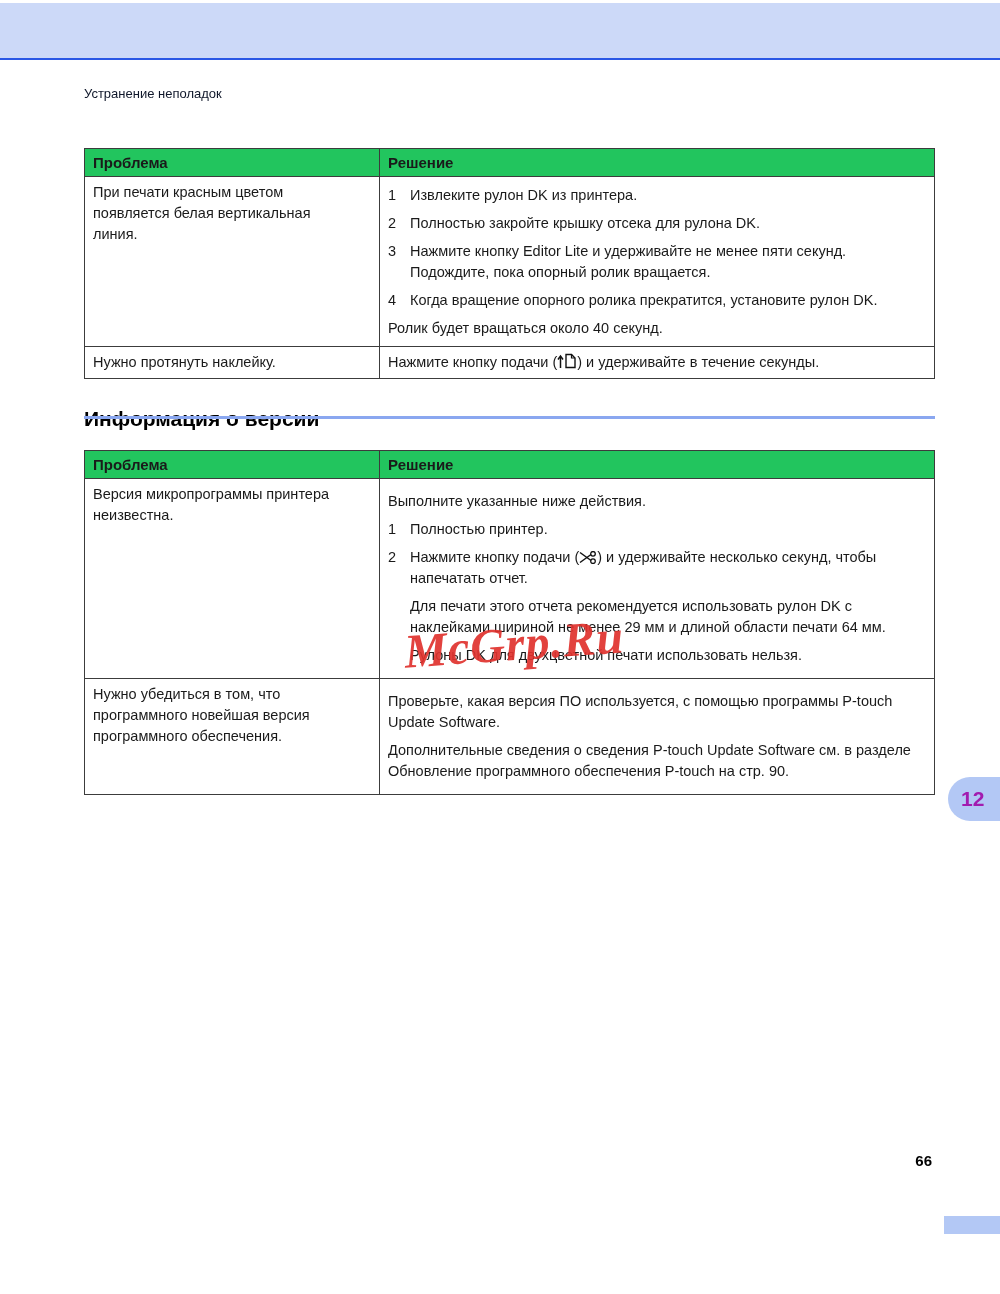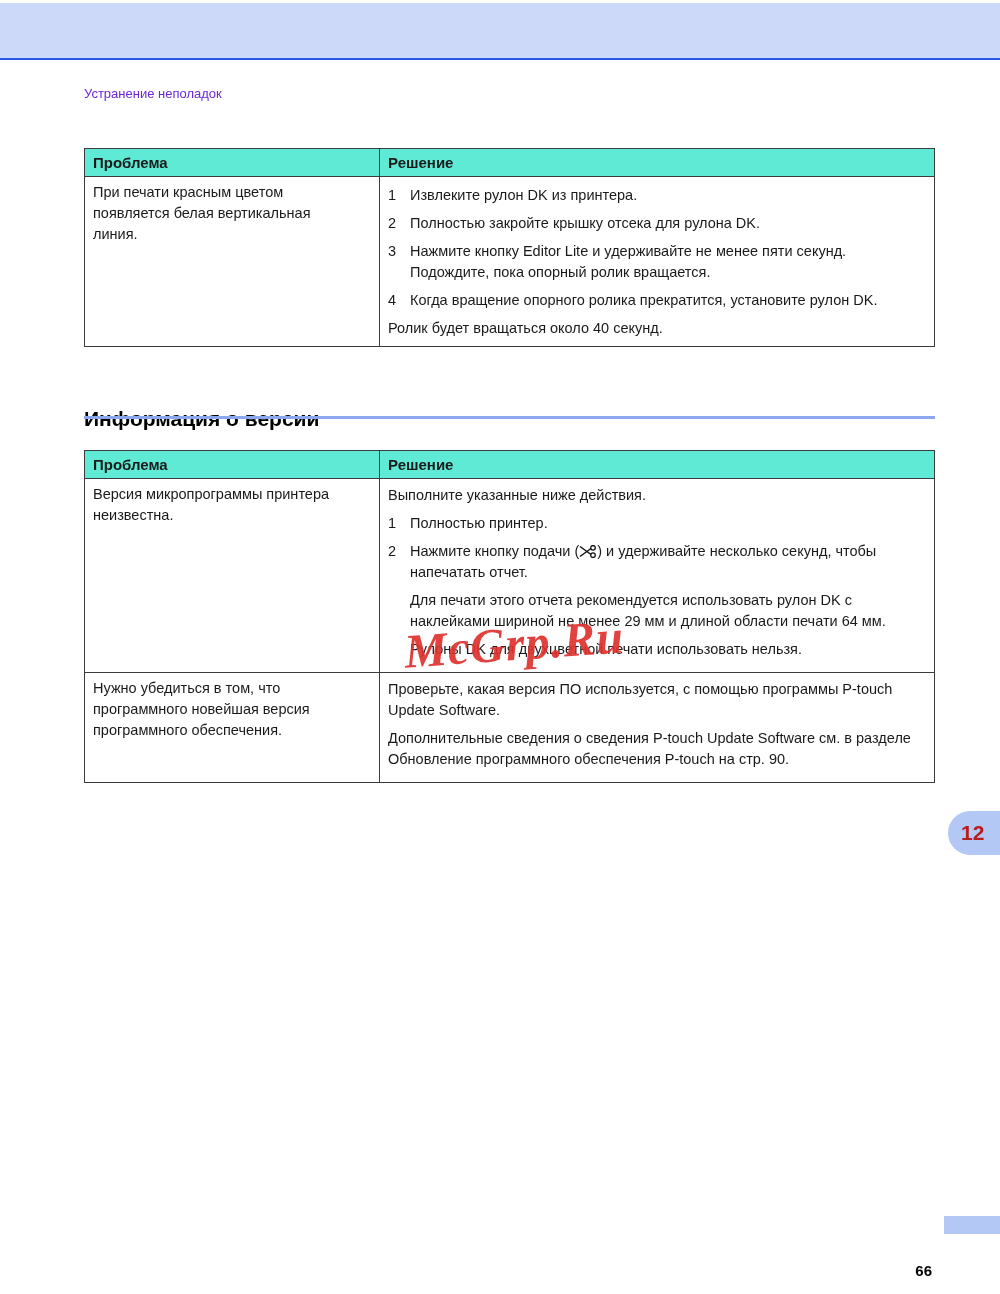--- a/index.html
+++ b/index.html
@@ -3,36 +3,36 @@
 <meta charset="utf-8">
 <style>
   html,body{margin:0;padding:0;background:#fff;}
   .page{
     position:relative;width:1000px;height:1294px;background:#ffffff;overflow:hidden;
     font-family:"Liberation Sans", sans-serif;color:#1a1a1a;
   }
   
   .top-bar{position:absolute;top:3px;left:0;width:1000px;height:55px;
     background:#ccd9f8;border-bottom:2px solid #2a57e5;}
-  .running-header{position:absolute;top:86px;left:84px;font-size:13px;color:#6d28d9;}
+  .running-header{position:absolute;top:86px;left:84px;font-size:13px;color:#0f172a;}
 
   
   .tbl{position:absolute;left:84px;width:851px;border-collapse:collapse;
     font-size:14.5px;line-height:21px;table-layout:fixed;}
   .tbl, .tbl th, .tbl td{border:1.5px solid #3c3c3c;}
   .tbl1{top:148px;}
   .tbl2{top:450px;}
-  .tbl th{background:#5eead4;text-align:left;font-size:15px;font-weight:bold;
+  .tbl th{background:#22c55e;text-align:left;font-size:15px;font-weight:bold;
     padding:3px 8px;height:20px;}
   .col-problem{width:278px;}
   .tbl td{vertical-align:top;padding:5px 8px;}
   td.problem{padding-right:28px;}
   .step{display:flex;margin:3px 0 7px 0;}
   .step .num{width:22px;flex:none;}
-  .para{margin:1px 0 7px 0;}
+  .para{margin:7px 0 7px 0;}
   .indent{margin-left:22px;}
   .note{margin:3px 0 2px 0;}
   .em{}
   .t1r1 td{height:156px;}
   .t1r2 td{height:19px;}
   .t2r1 td{height:177px;}
   .t2r2 td{height:79px;}
 
   
   .inl-icon{display:inline-block;vertical-align:-2px;}
@@ -44,25 +44,25 @@
   .section-rule{position:absolute;left:84px;top:416px;width:851px;height:3px;
     background:#8aa7f0;}
 
   
   .watermark{position:absolute;left:404px;top:616px;z-index:5;
     font-family:"Liberation Serif", serif;font-style:italic;font-weight:bold;
     font-size:48px;color:rgba(224,50,46,0.92);transform:rotate(-4deg);
     letter-spacing:1px;pointer-events:none;}
 
   
-  .chapter-badge{position:absolute;left:948px;top:811px;width:52px;height:44px;
-    background:#b3c8f5;border-radius:22px 0 0 22px;color:#b91c1c;
+  .chapter-badge{position:absolute;left:948px;top:777px;width:52px;height:44px;
+    background:#b3c8f5;border-radius:22px 0 0 22px;color:#a21caf;
     font-size:21px;font-weight:bold;display:flex;align-items:center;
     padding-left:13px;box-sizing:border-box;}
-  .page-number{position:absolute;left:900px;top:1262px;width:32px;text-align:right;
+  .page-number{position:absolute;left:900px;top:1152px;width:32px;text-align:right;
     font-size:15px;font-weight:bold;color:#000;}
   .footer-accent{position:absolute;left:944px;top:1216px;width:56px;height:18px;
     background:#b3c8f5;}
 </style>
 </head>
 <body>
 
 <div class="page">
 
   <div class="top-bar"></div>
@@ -93,20 +93,31 @@
             <span>
               <span style="display:block">Нажмите кнопку Editor Lite и удерживайте не менее пяти секунд.</span>
               <span style="display:block">Подождите, пока опорный ролик вращается.</span>
             </span>
           </div>
           <div class="step">
             <span class="num">4</span>
             <span>Когда вращение опорного ролика прекратится, установите рулон DK.</span>
           </div>
           <div class="note">Ролик будет вращаться около 40 секунд.</div>
+        </td>
+      </tr>
+      <tr class="t1r2">
+        <td class="problem">Нужно протянуть наклейку.</td>
+        <td class="solution">
+          <span>Нажмите кнопку подачи (</span><span class="inl-icon"><svg width="20" height="16" viewBox="0 0 20 16">
+                <path d="M3.5 15 V4" stroke="#111" stroke-width="1.5" fill="none"></path>
+                <path d="M1 6.5 L3.5 3 L6 6.5" stroke="#111" stroke-width="1.5" fill="none"></path>
+                <path d="M9 1.5 h5.5 l3.5 3.5 v9.5 h-9 z" stroke="#111" stroke-width="1.4" fill="none"></path>
+                <path d="M14.5 1.5 v3.5 h3.5" stroke="#111" stroke-width="1.2" fill="none"></path>
+              </svg></span><span>) и удерживайте в течение секунды.</span>
         </td>
       </tr>
     </tbody>
   </table>
 
   <h1 class="section-title">Информация о версии</h1>
   <div class="section-rule"></div>
 
   <table class="tbl tbl2">
     <thead>

